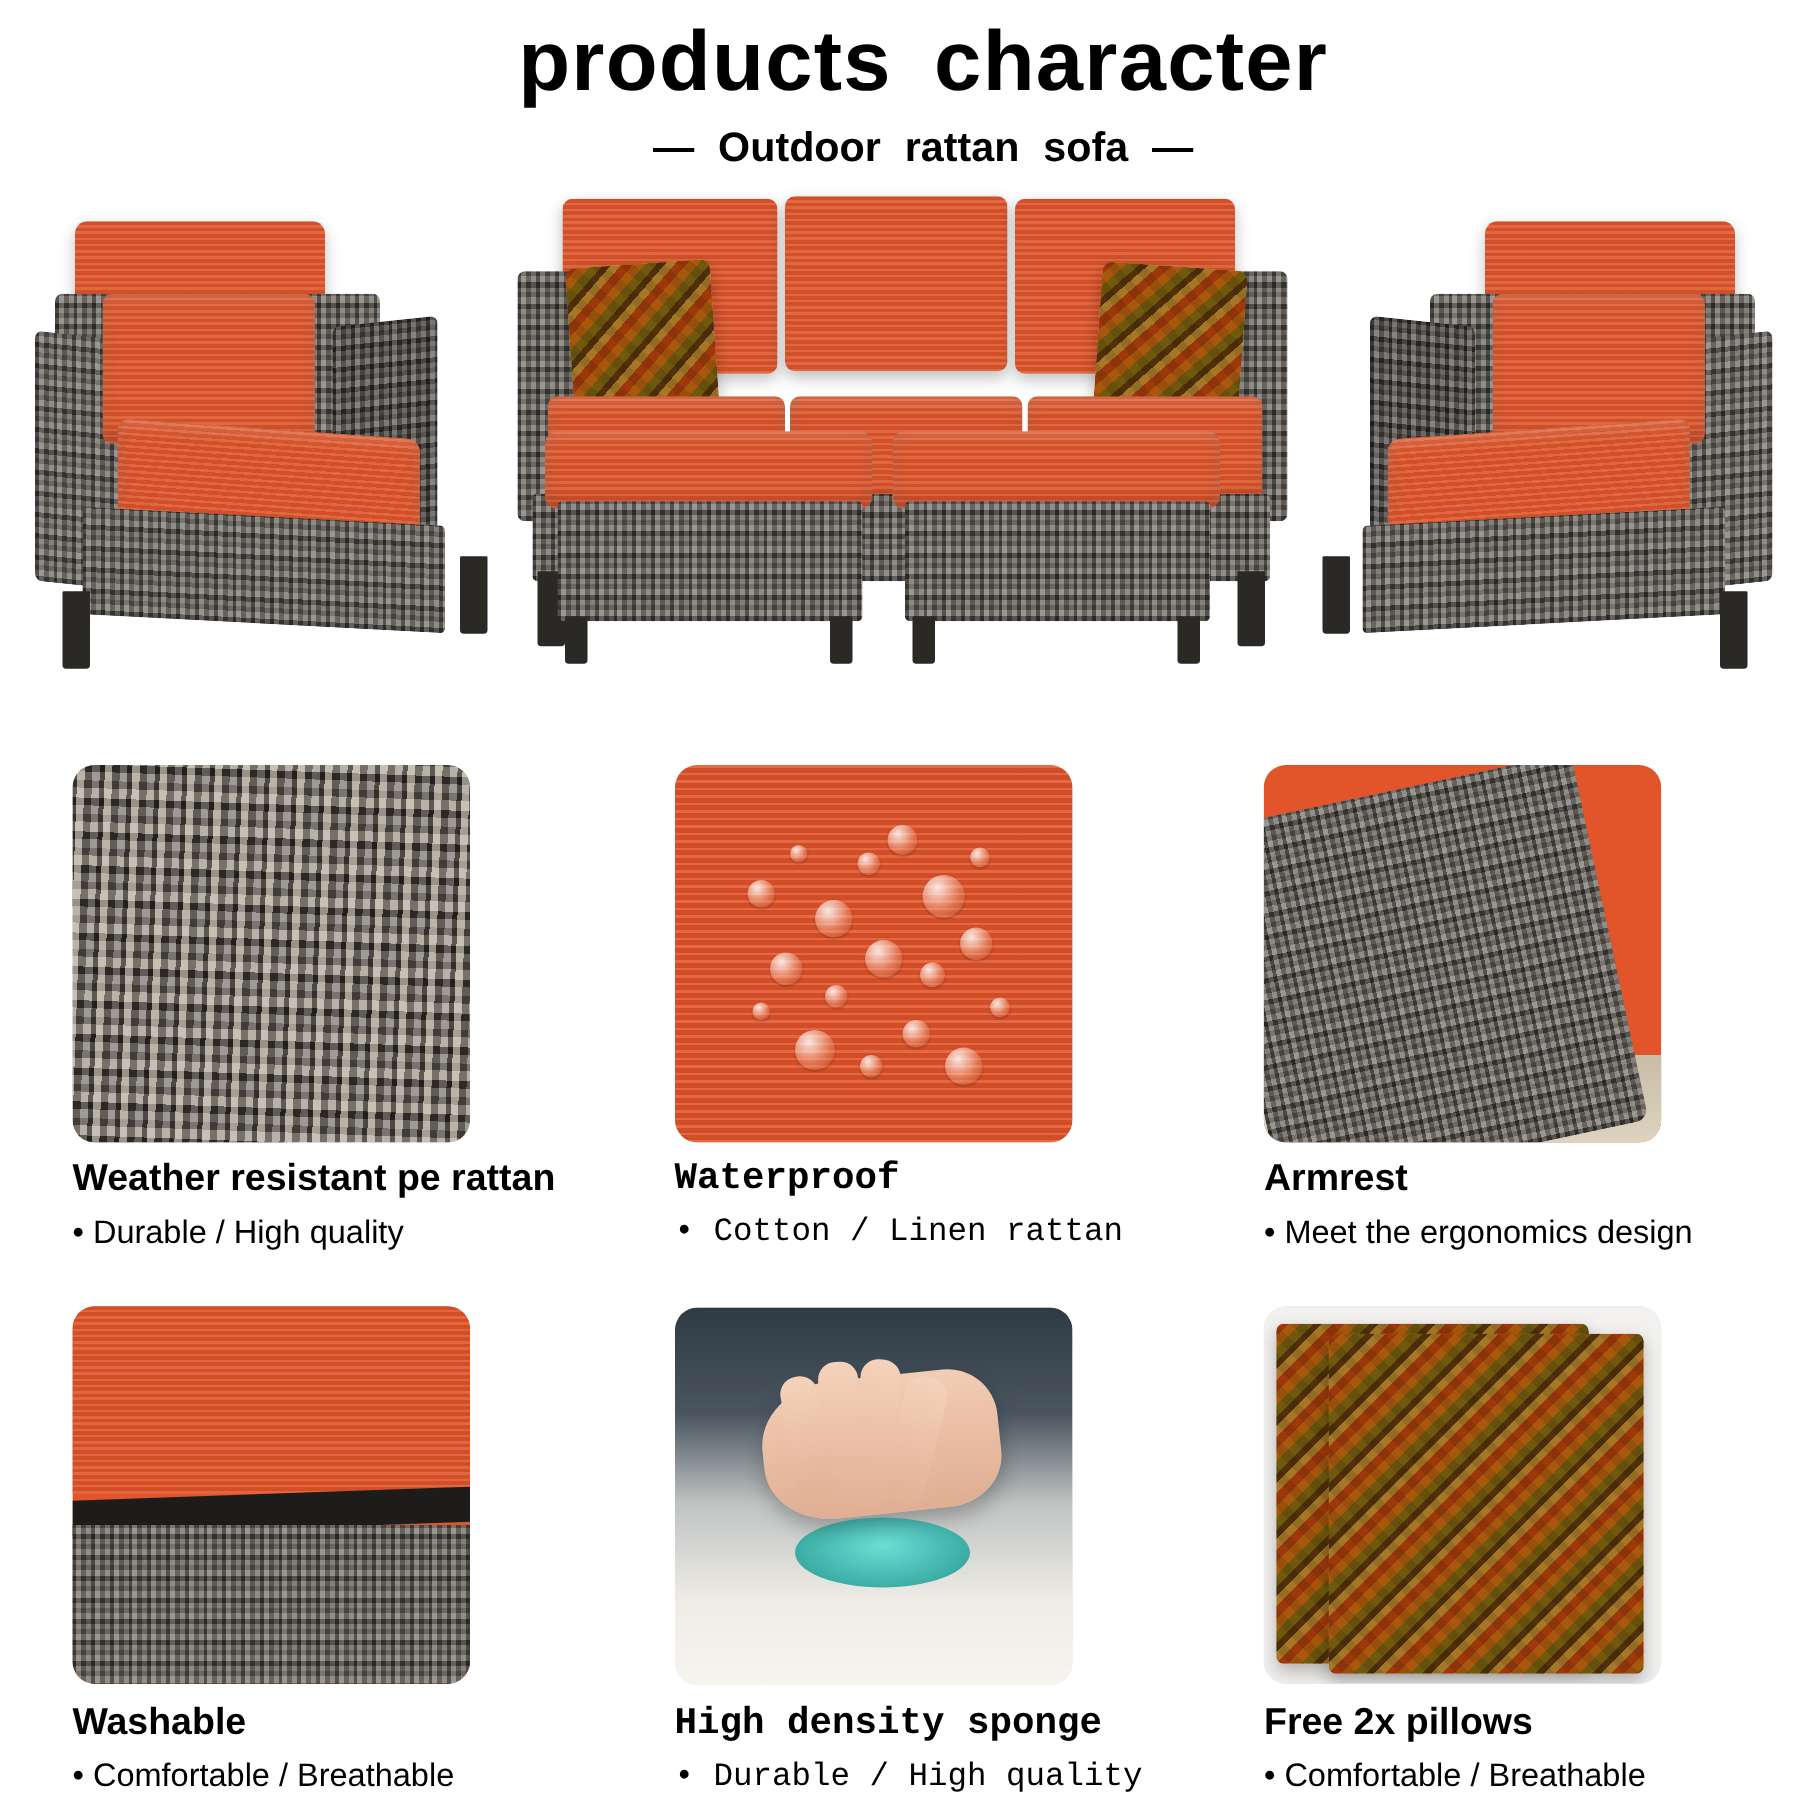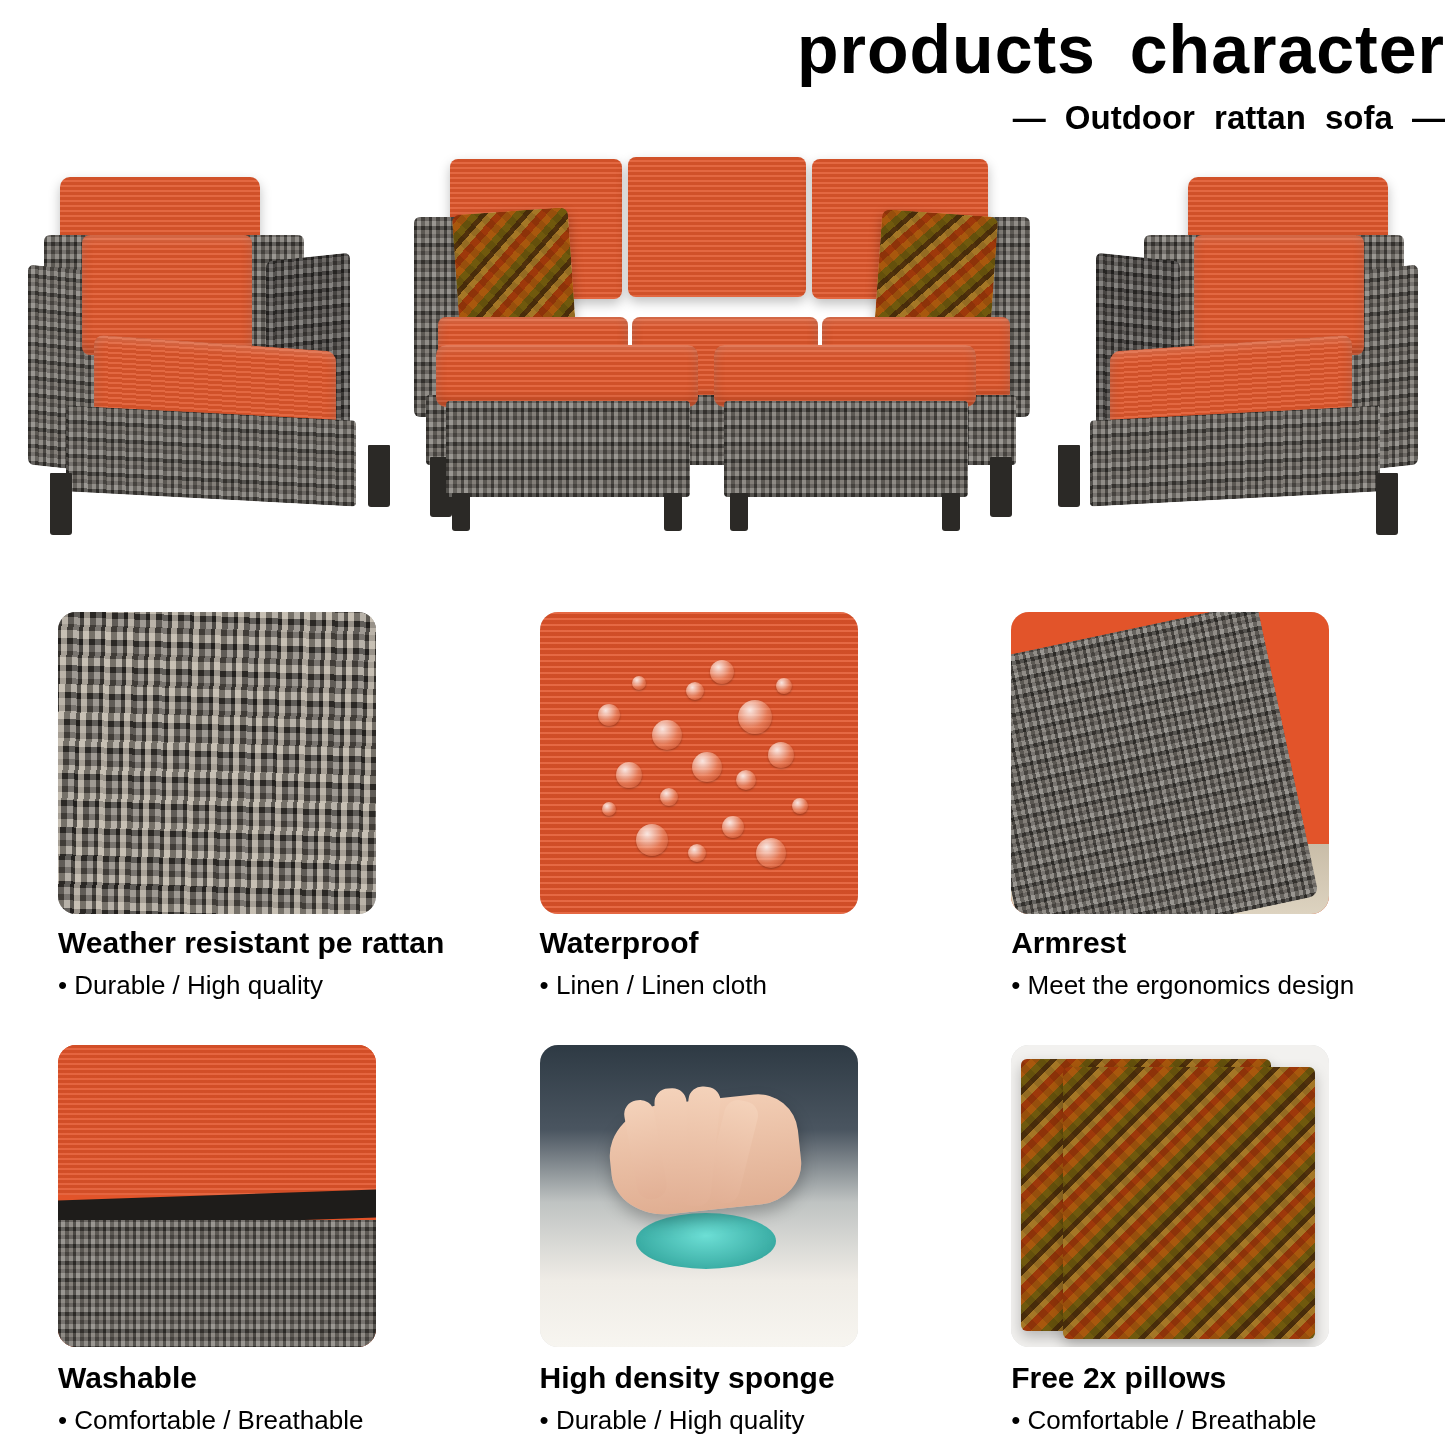--- a/index.html
+++ b/index.html
@@ -11,21 +11,21 @@
     width: 1445px;
     height: 1445px;
     font-family: "Liberation Sans", sans-serif;
     color: #000;
     overflow: hidden;
     position: relative;
   }
 
   
   .header {
-    text-align: right;
+    text-align: center;
     padding-top: 14px;
     padding-left: 32px;
   }
   .title {
     font-size: 68px;
     font-weight: 700;
     letter-spacing: 1px;
     line-height: 1.05;
     word-spacing: 14px;
   }
@@ -103,21 +103,21 @@
   .feat-row {
     display: flex;
     width: 1445px;
   }
   .feat {
     width: 481.6px;
     box-sizing: border-box;
     padding-left: 58px;
     padding-right: 10px;
   }
-  .feat.c2 { padding-left: 58px; }
+  .feat.c2 { padding-left: 58px; font-family: Liberation Mono, monospace; }
   .feat.c3 { padding-left: 48px; }
   .thumb {
     width: 318px;
     height: 302px;
     border-radius: 18px;
     overflow: hidden;
     position: relative;
     background: #ddd;
   }
   .feat-title {
@@ -353,21 +353,21 @@
           <div class="drop" style="left:228px; top:130px; width:26px; height:26px;"></div>
           <div class="drop" style="left:96px; top:212px; width:32px; height:32px;"></div>
           <div class="drop" style="left:148px; top:232px; width:18px; height:18px;"></div>
           <div class="drop" style="left:182px; top:204px; width:22px; height:22px;"></div>
           <div class="drop" style="left:216px; top:226px; width:30px; height:30px;"></div>
           <div class="drop" style="left:252px; top:186px; width:16px; height:16px;"></div>
           <div class="drop" style="left:62px; top:190px; width:14px; height:14px;"></div>
         </div>
       </div>
       <div class="feat-title">Waterproof</div>
-      <div class="feat-sub">• Linen  / Linen cloth</div>
+      <div class="feat-sub">• Cotton  / Linen rattan</div>
     </div>
 
     <div class="feat c3">
       <div class="thumb">
         <div class="t-arm">
           <div class="floor"></div>
           <div class="armbody wicker"></div>
         </div>
       </div>
       <div class="feat-title">Armrest</div>

